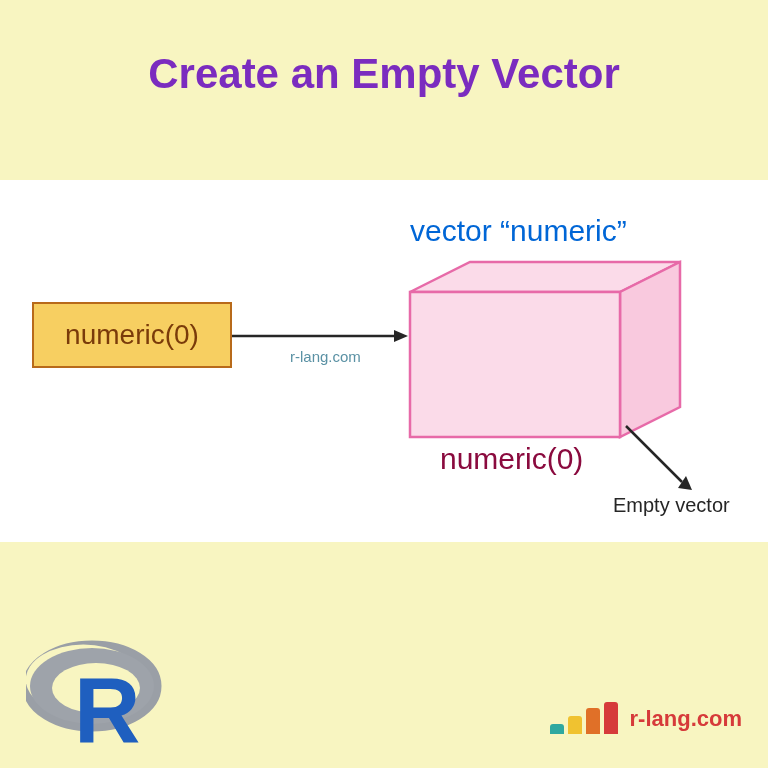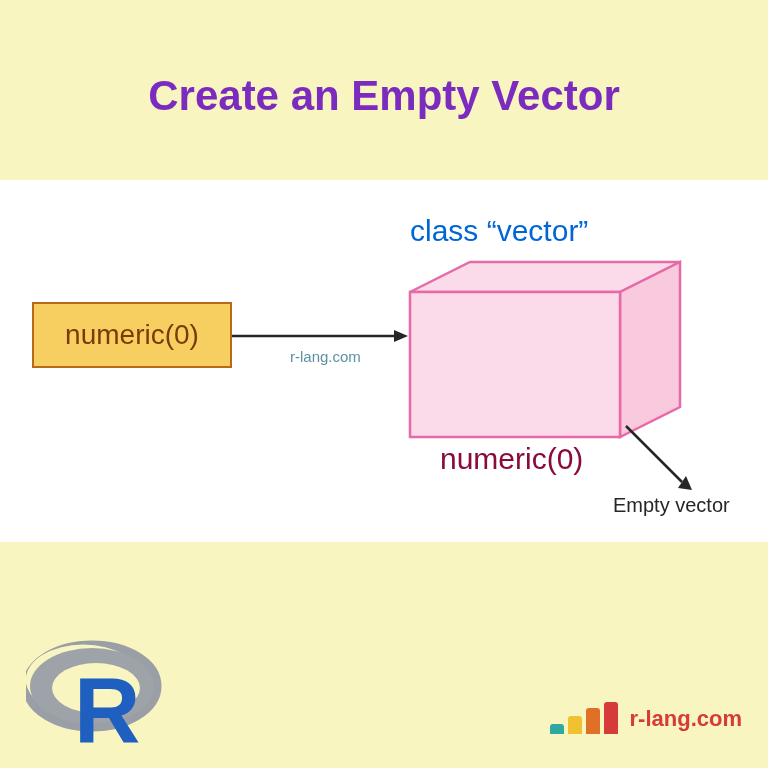--- a/index.html
+++ b/index.html
@@ -9,21 +9,21 @@
     background: #f8f5c1;
     font-family: Arial, Helvetica, sans-serif;
     position: relative;
     overflow: hidden;
   }
   .title {
     text-align: center;
     color: #7b2cbf;
     font-size: 42px;
     font-weight: 800;
-    padding-top: 72px;
+    padding-top: 50px;
     font-family: Verdana, Geneva, sans-serif;
   }
   .diagram-panel {
     position: absolute;
     top: 180px;
     left: 0;
     width: 768px;
     height: 362px;
     background: #ffffff;
   }
@@ -126,21 +126,21 @@
 
   <div class="rect-box">numeric(0)</div>
 
   <svg style="position:absolute; left:232px; top:146px;" width="180" height="20">
     <line x1="0" y1="10" x2="162" y2="10" stroke="#262626" stroke-width="2.5"></line>
     <polygon points="162,4 176,10 162,16" fill="#262626"></polygon>
   </svg>
 
   <div class="watermark">r-lang.com</div>
 
-  <div class="class-label">class “vector”</div>
+  <div class="class-label">vector “numeric”</div>
 
   <svg class="cuboid" width="300" height="210">
 
     <polygon points="10,40 220,40 280,10 70,10" fill="#fbdbe9" stroke="#e76aa8" stroke-width="2.5"></polygon>
 
     <polygon points="220,40 280,10 280,155 220,185" fill="#f9c9de" stroke="#e76aa8" stroke-width="2.5"></polygon>
 
     <polygon points="10,40 220,40 220,185 10,185" fill="#fbdbe9" stroke="#e76aa8" stroke-width="2.5"></polygon>
   </svg>
 

